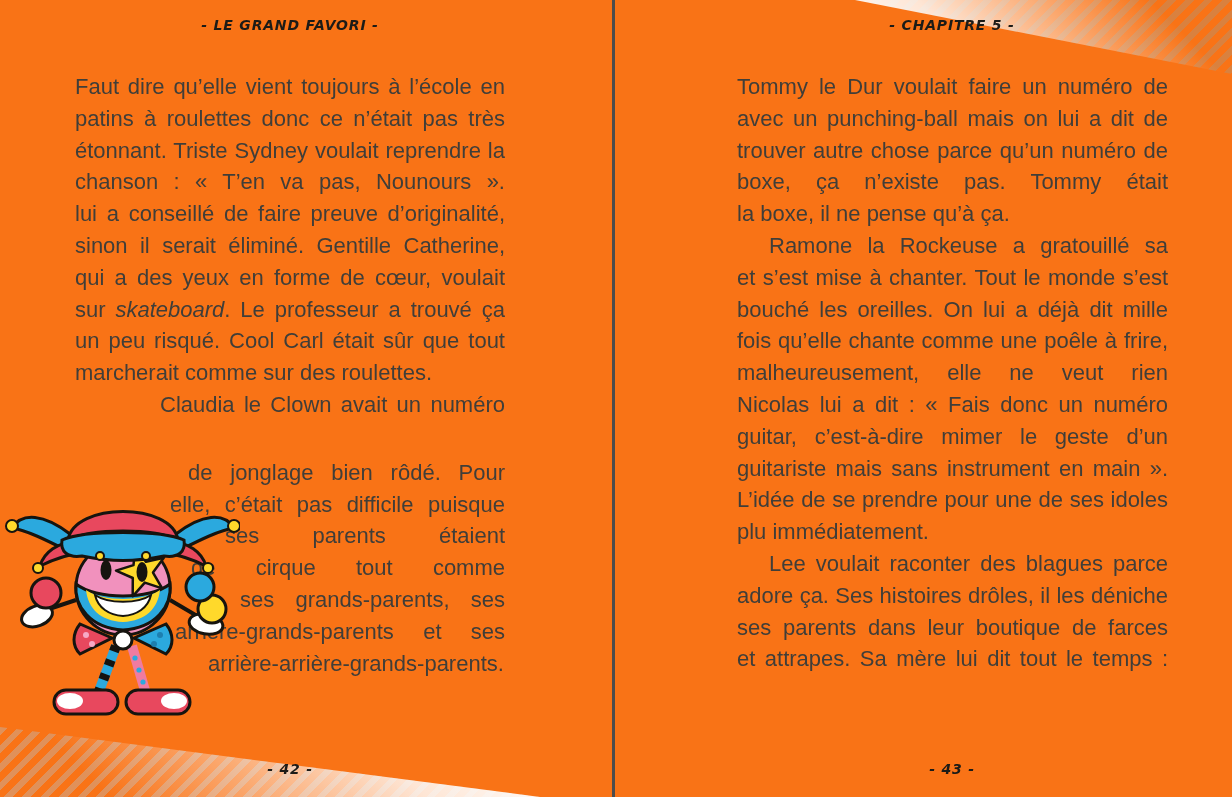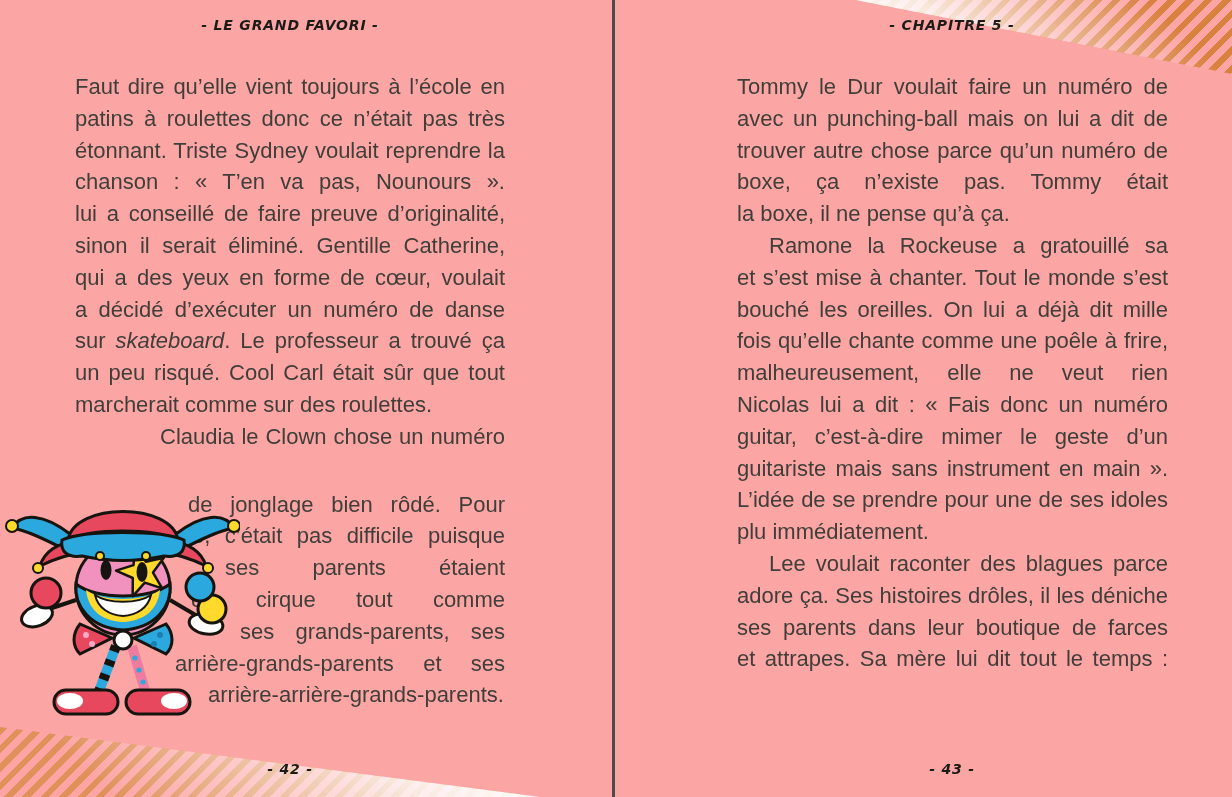--- a/index.html
+++ b/index.html
@@ -1,17 +1,17 @@
 <!DOCTYPE html>
 <html><head>
 <meta charset="utf-8">
 <style>
   html,body{margin:0;padding:0;background:#ffffff;}
   .spread{
-    position:relative;width:1232px;height:797px;background:#fca5a5;
+    position:relative;width:1232px;height:797px;background:#f97316;
     overflow:hidden;font-family:"Liberation Sans",sans-serif;color:#403e39;
   }
   
   .divider{position:absolute;left:612px;top:0;width:3px;height:797px;background:#4d4d4d;}
   
   .stripes{position:absolute;pointer-events:none;}
   .stripes-tr{
     top:0;right:0;width:377px;height:74px;
     background-image:
       linear-gradient(225deg, rgba(255,255,255,0) 18%, rgba(255,255,255,.82) 70%, #fff 96%),
@@ -70,27 +70,26 @@
 
   <div class="textblock text-left">
     <div class="para">
         <div class="line">Faut dire qu’elle vient toujours à l’école en</div>
         <div class="line">patins à roulettes donc ce n’était pas très</div>
         <div class="line">étonnant. Triste Sydney voulait reprendre la</div>
         <div class="line">chanson : « T’en va pas, Nounours ». Nicolas</div>
         <div class="line">lui a conseillé de faire preuve d’originalité,</div>
         <div class="line">sinon il serait éliminé. Gentille Catherine,</div>
         <div class="line">qui a des yeux en forme de cœur, voulait</div>
-        <div class="line">a décidé d’exécuter un numéro de danse</div>
         <div class="line">sur <i>skateboard</i>. Le professeur a trouvé ça</div>
         <div class="line">un peu risqué. Cool Carl était sûr que tout</div>
         <div class="line">marcherait comme sur des roulettes.</div>
       </div>
     <div class="para wrap">
-        <div class="line">Claudia le Clown chose un numéro</div>
+        <div class="line">Claudia le Clown avait un numéro</div>
         <div class="line">de jonglage bien rôdé. Pour</div>
         <div class="line">elle, c’était pas difficile puisque</div>
         <div class="line">ses parents étaient jongleurs</div>
         <div class="line">de cirque tout comme</div>
         <div class="line">ses grands-parents, ses</div>
         <div class="line">arrière-grands-parents et ses</div>
         <div class="line">arrière-arrière-grands-parents.</div>
       </div>
   </div>
 

